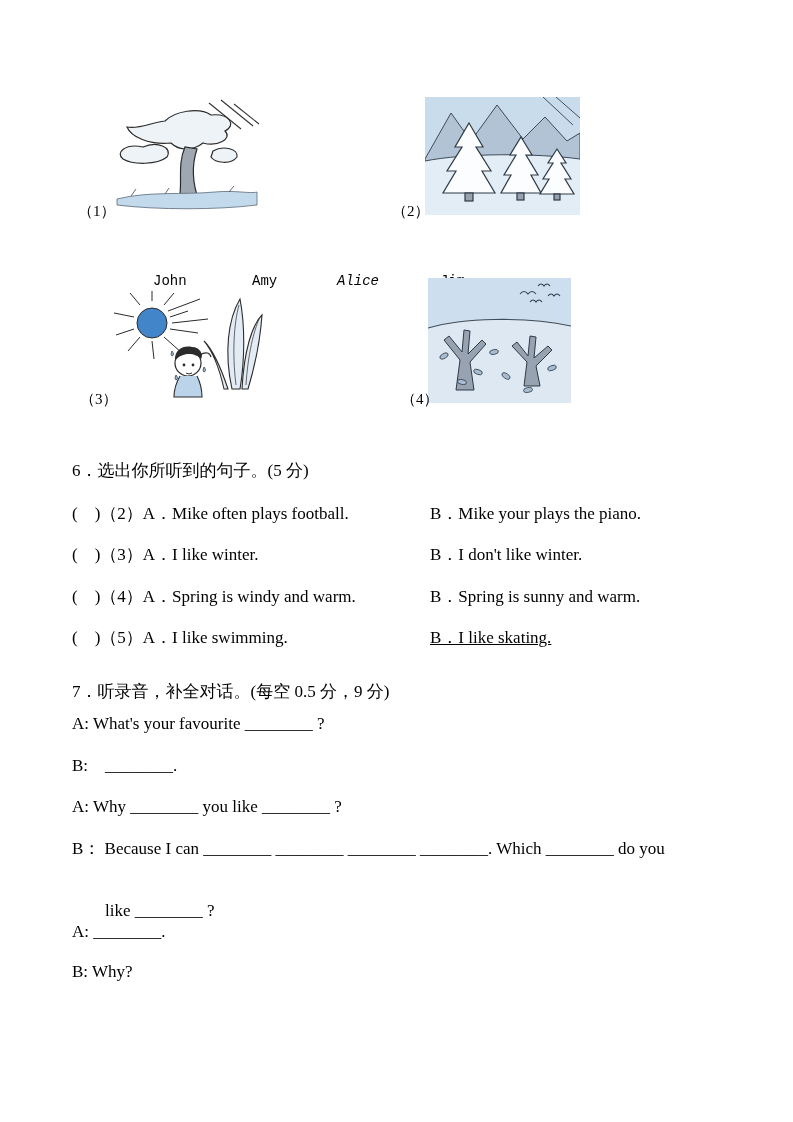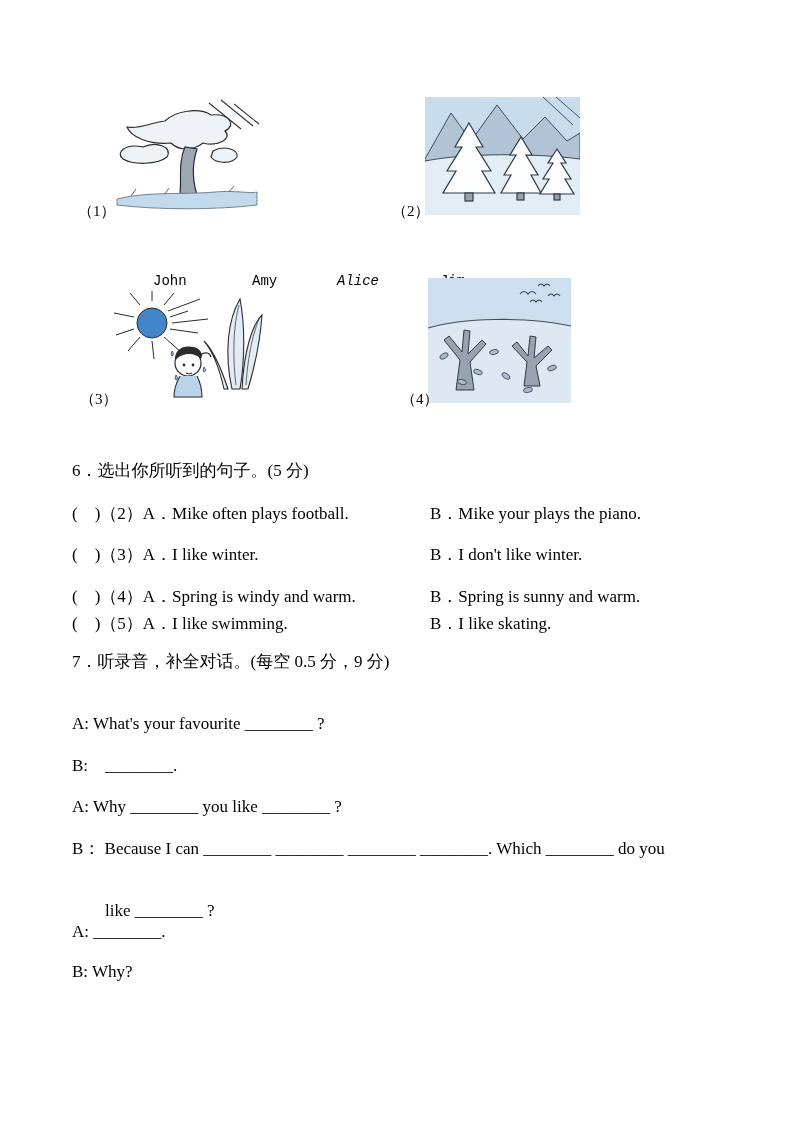--- a/index.html
+++ b/index.html
@@ -168,23 +168,23 @@
       </g>
     </svg>
   </div>
   <div class="pic-label" style="left:401px; top:390px;">（4）</div>
 
   <div class="line" style="top:418px;margin-top:41px;">6．选出你所听到的句子。(5 分)</div>
 
   <div class="line" style="top:502px;"><span class="partA">(    )（2）A．Mike often plays football.</span><span>B．Mike your plays the piano.</span></div>
   <div class="line" style="top:543px;"><span class="partA">(    )（3）A．I like winter.</span><span>B．I don't like winter.</span></div>
   <div class="line" style="top:585px;"><span class="partA">(    )（4）A．Spring is windy and warm.</span><span>B．Spring is sunny and warm.</span></div>
-  <div class="line" style="top:612px;"><span class="partA">(    )（5）A．I like swimming.</span><span>B．I like skating.</span></div>
+  <div class="line" style="top:626px;text-decoration:underline;"><span class="partA">(    )（5）A．I like swimming.</span><span>B．I like skating.</span></div>
 
-  <div class="line" style="top:650px;">7．听录音，补全对话。(每空 0.5 分，9 分)</div>
+  <div class="line" style="top:680px;">7．听录音，补全对话。(每空 0.5 分，9 分)</div>
 
   <div class="line" style="top:712px;">A: What's your favourite ________ ?</div>
   <div class="line" style="top:754px;">B:    ________.</div>
   <div class="line" style="top:837px;">B： Because I can ________ ________ ________ ________. Which ________ do you</div>
   <div class="line" style="top:795px;">A: Why ________ you like ________ ?</div>
   <div class="line" style="top:899px; left:105px;">like ________ ?</div>
   <div class="line" style="top:920px;">A: ________.</div>
   <div class="line" style="top:960px;">B: Why?</div>
 
 </div>

